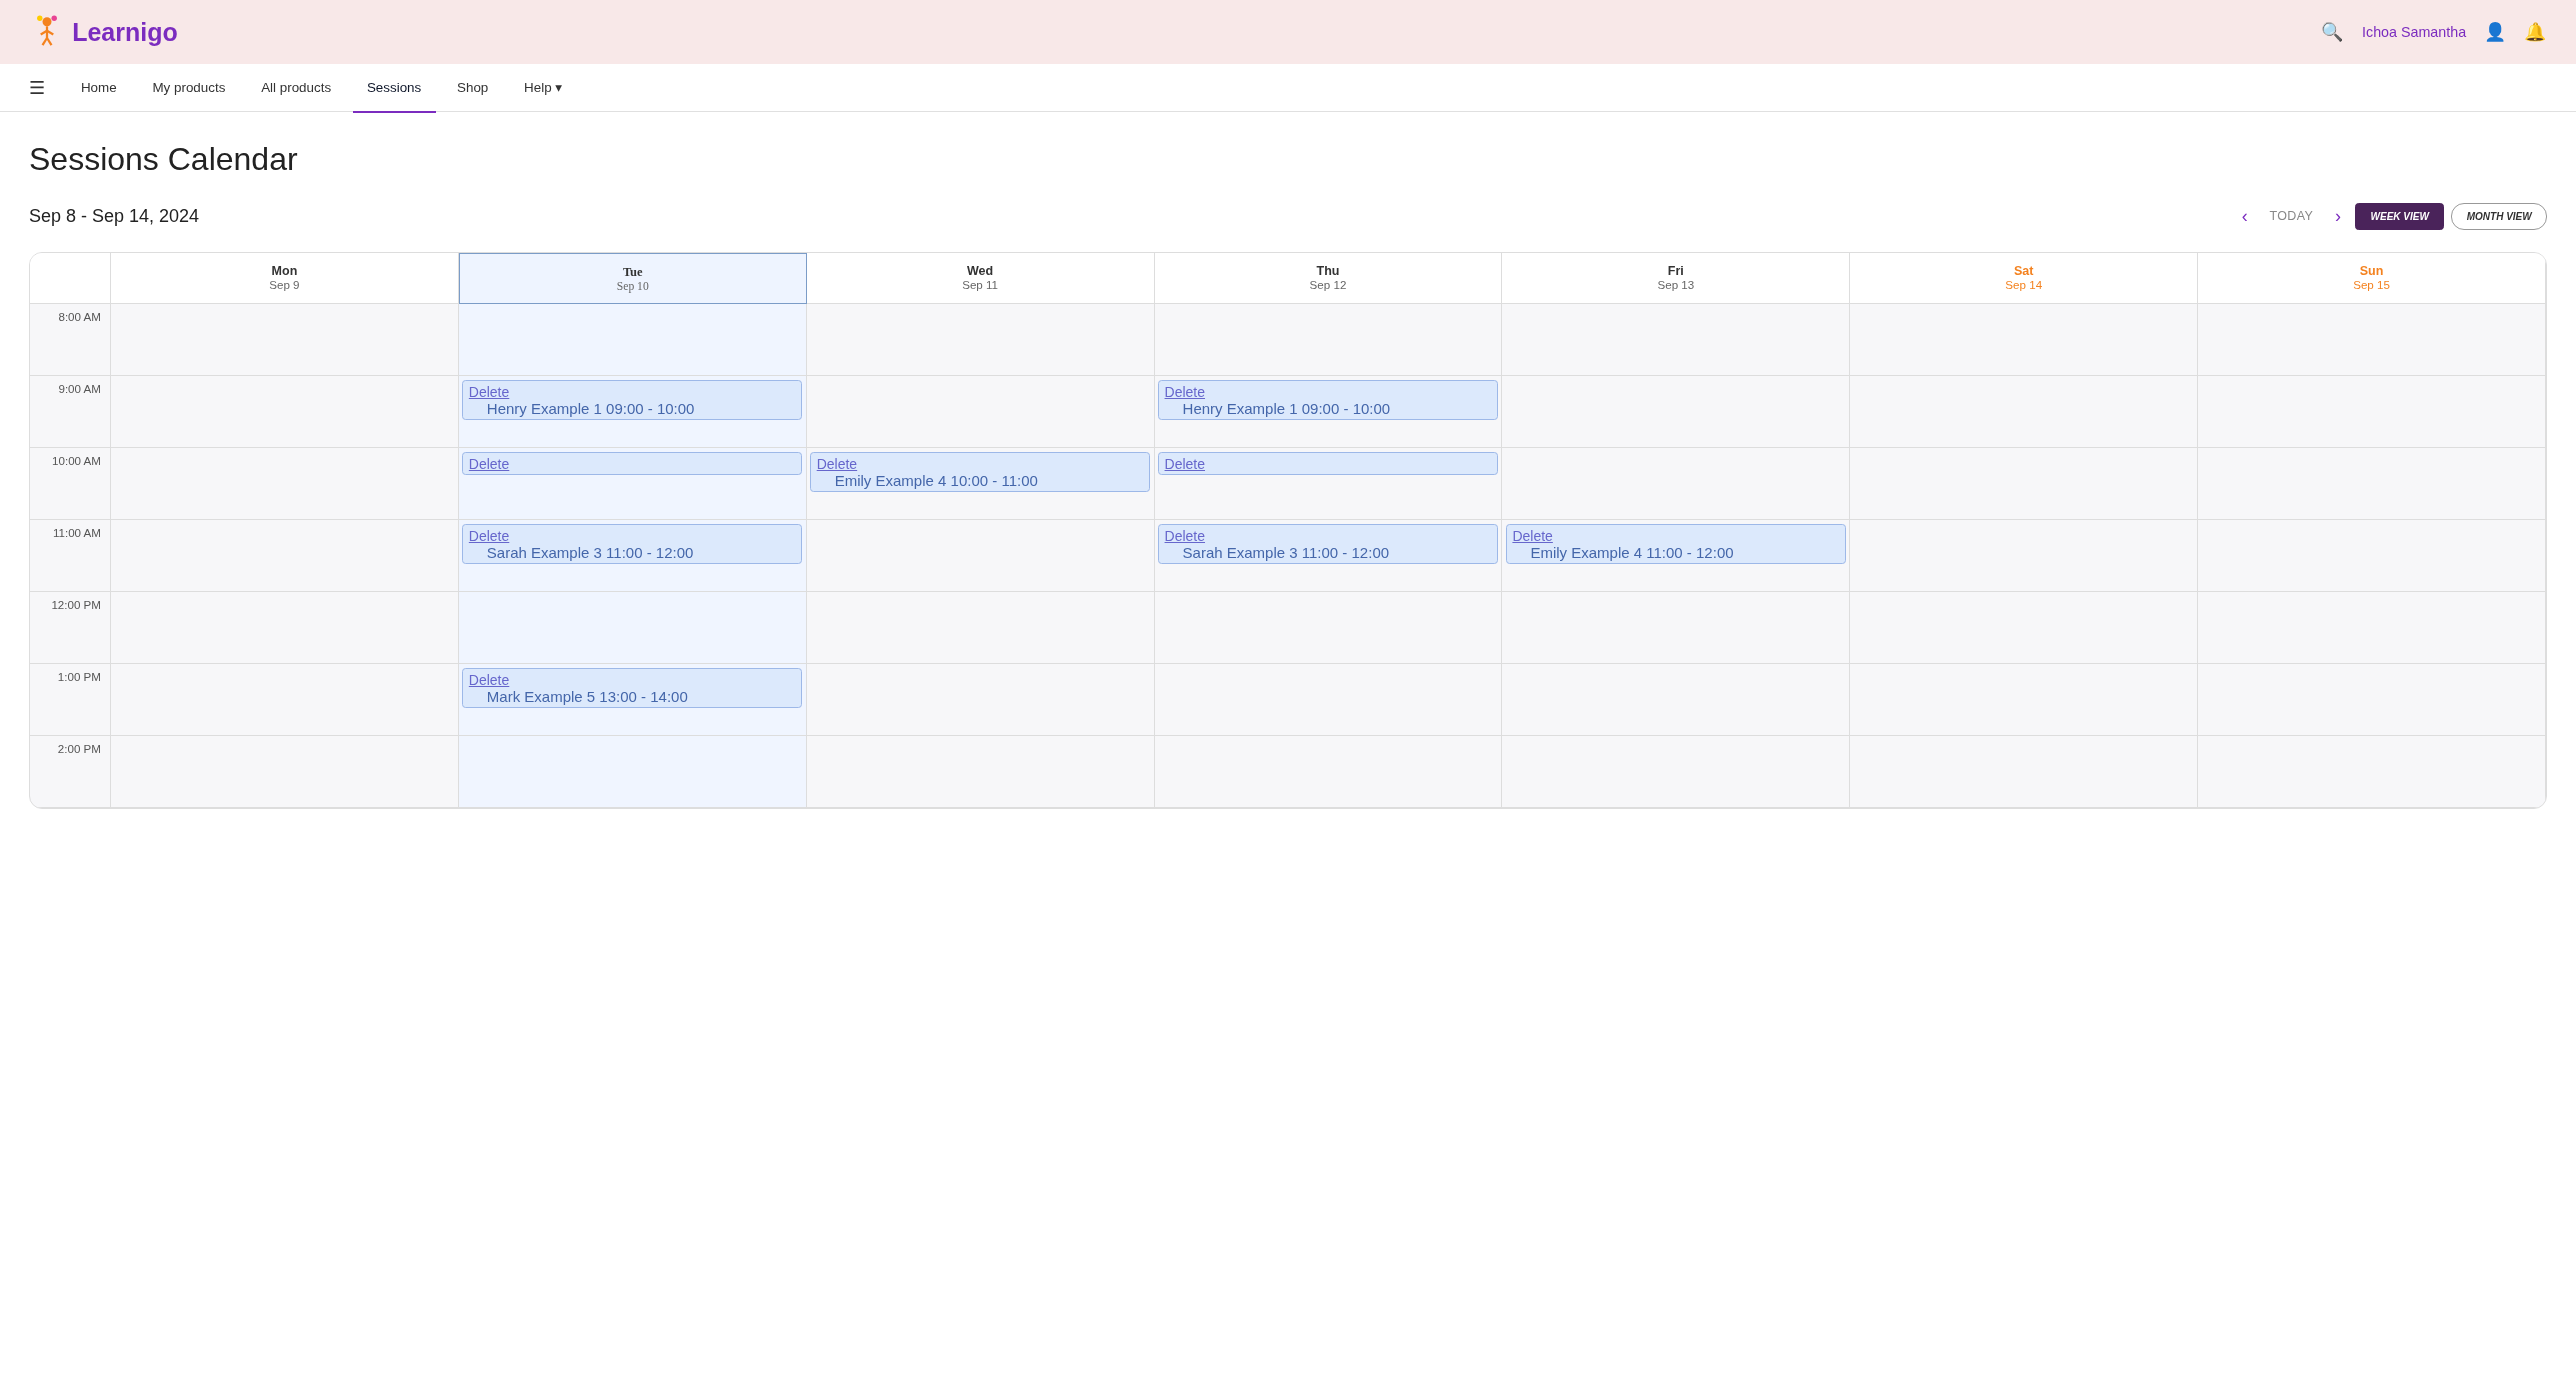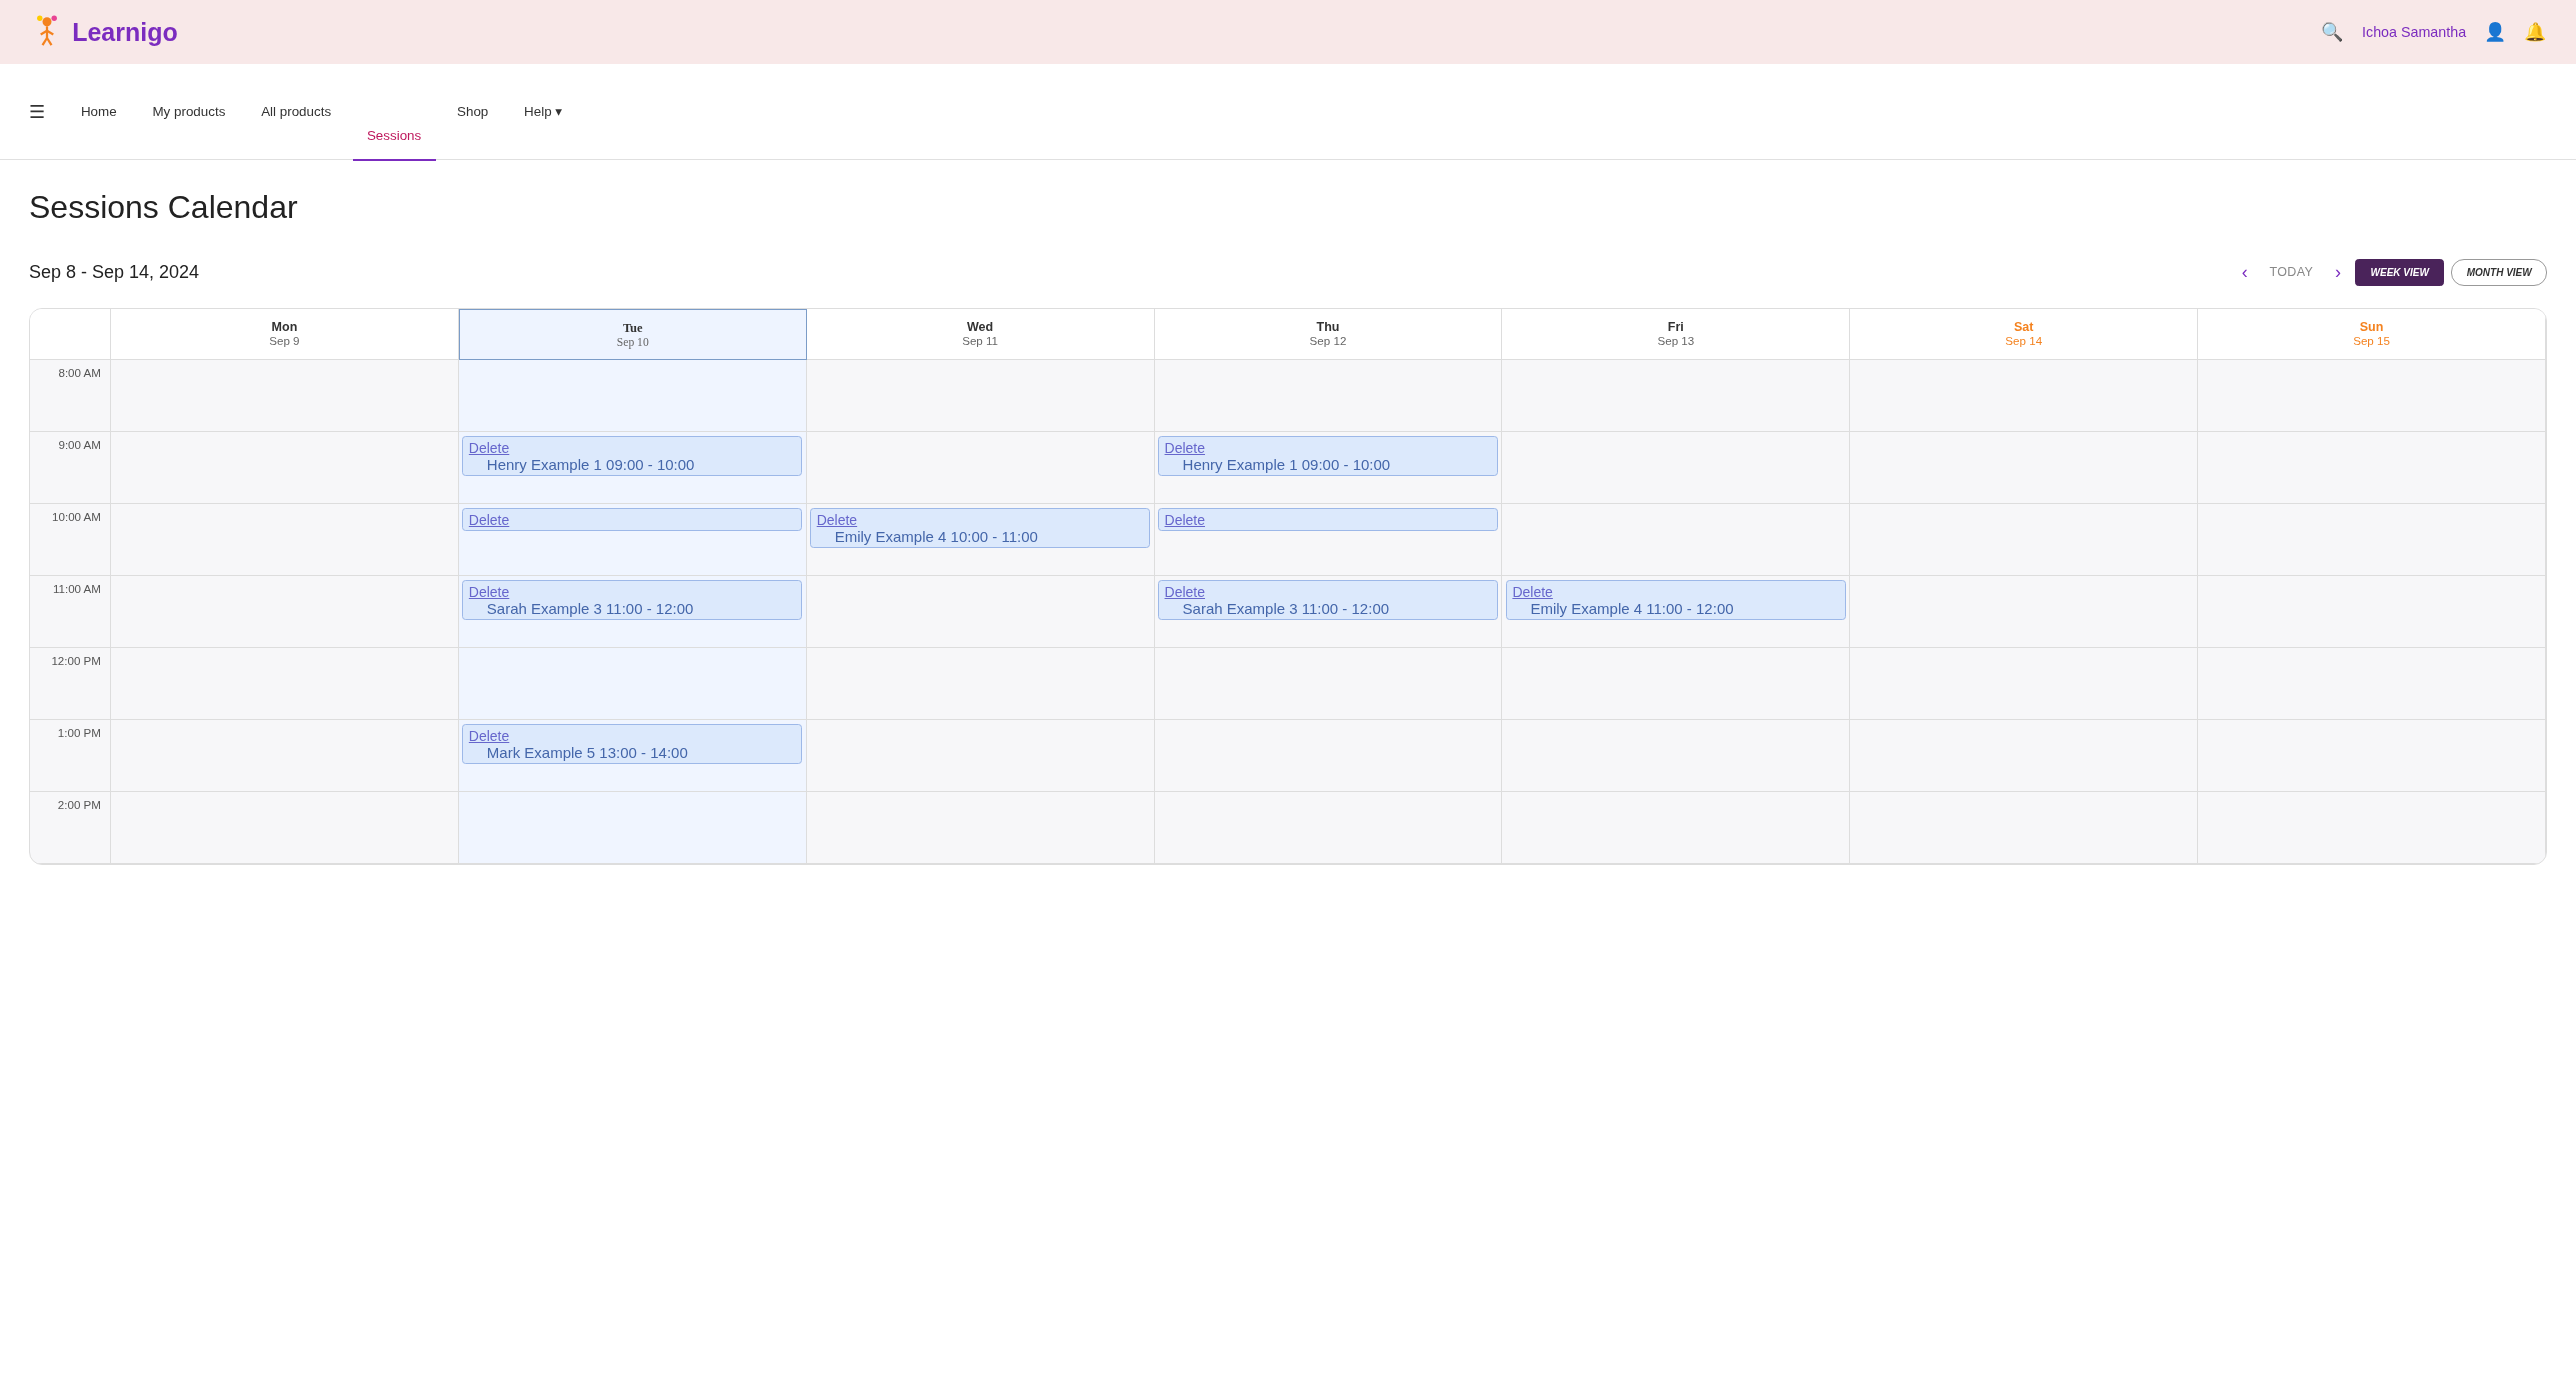--- a/index.html
+++ b/index.html
@@ -62,38 +62,37 @@
       padding: 16px 14.3px;
       font-size: 13.4px;
       color: #333;
       cursor: pointer;
       text-decoration: none;
       border-bottom: 2.7px solid transparent;
       margin-bottom: -1.8px;
     }
     .nav-item.active {
       border-bottom: 2.7px solid #7b2cbf;
-      color: #be185d;
-      margin-top: 48px;
+      color: #0f172a;
     }
     .nav-item-help {
       display: flex;
       align-items: center;
       gap: 3.6px;
     }
 
     
     .page-content {
       padding: 29px 29px 0;
     }
     .page-header {
       display: flex;
       align-items: center;
       justify-content: space-between;
-      margin-bottom: 25px;
+      margin-bottom: 17px;
     }
     .page-title {
       font-size: 32px;
       font-weight: 400;
       color: #222;
     }
     .view-tabs {
       display: flex;
       align-items: center;
       gap: 0;

